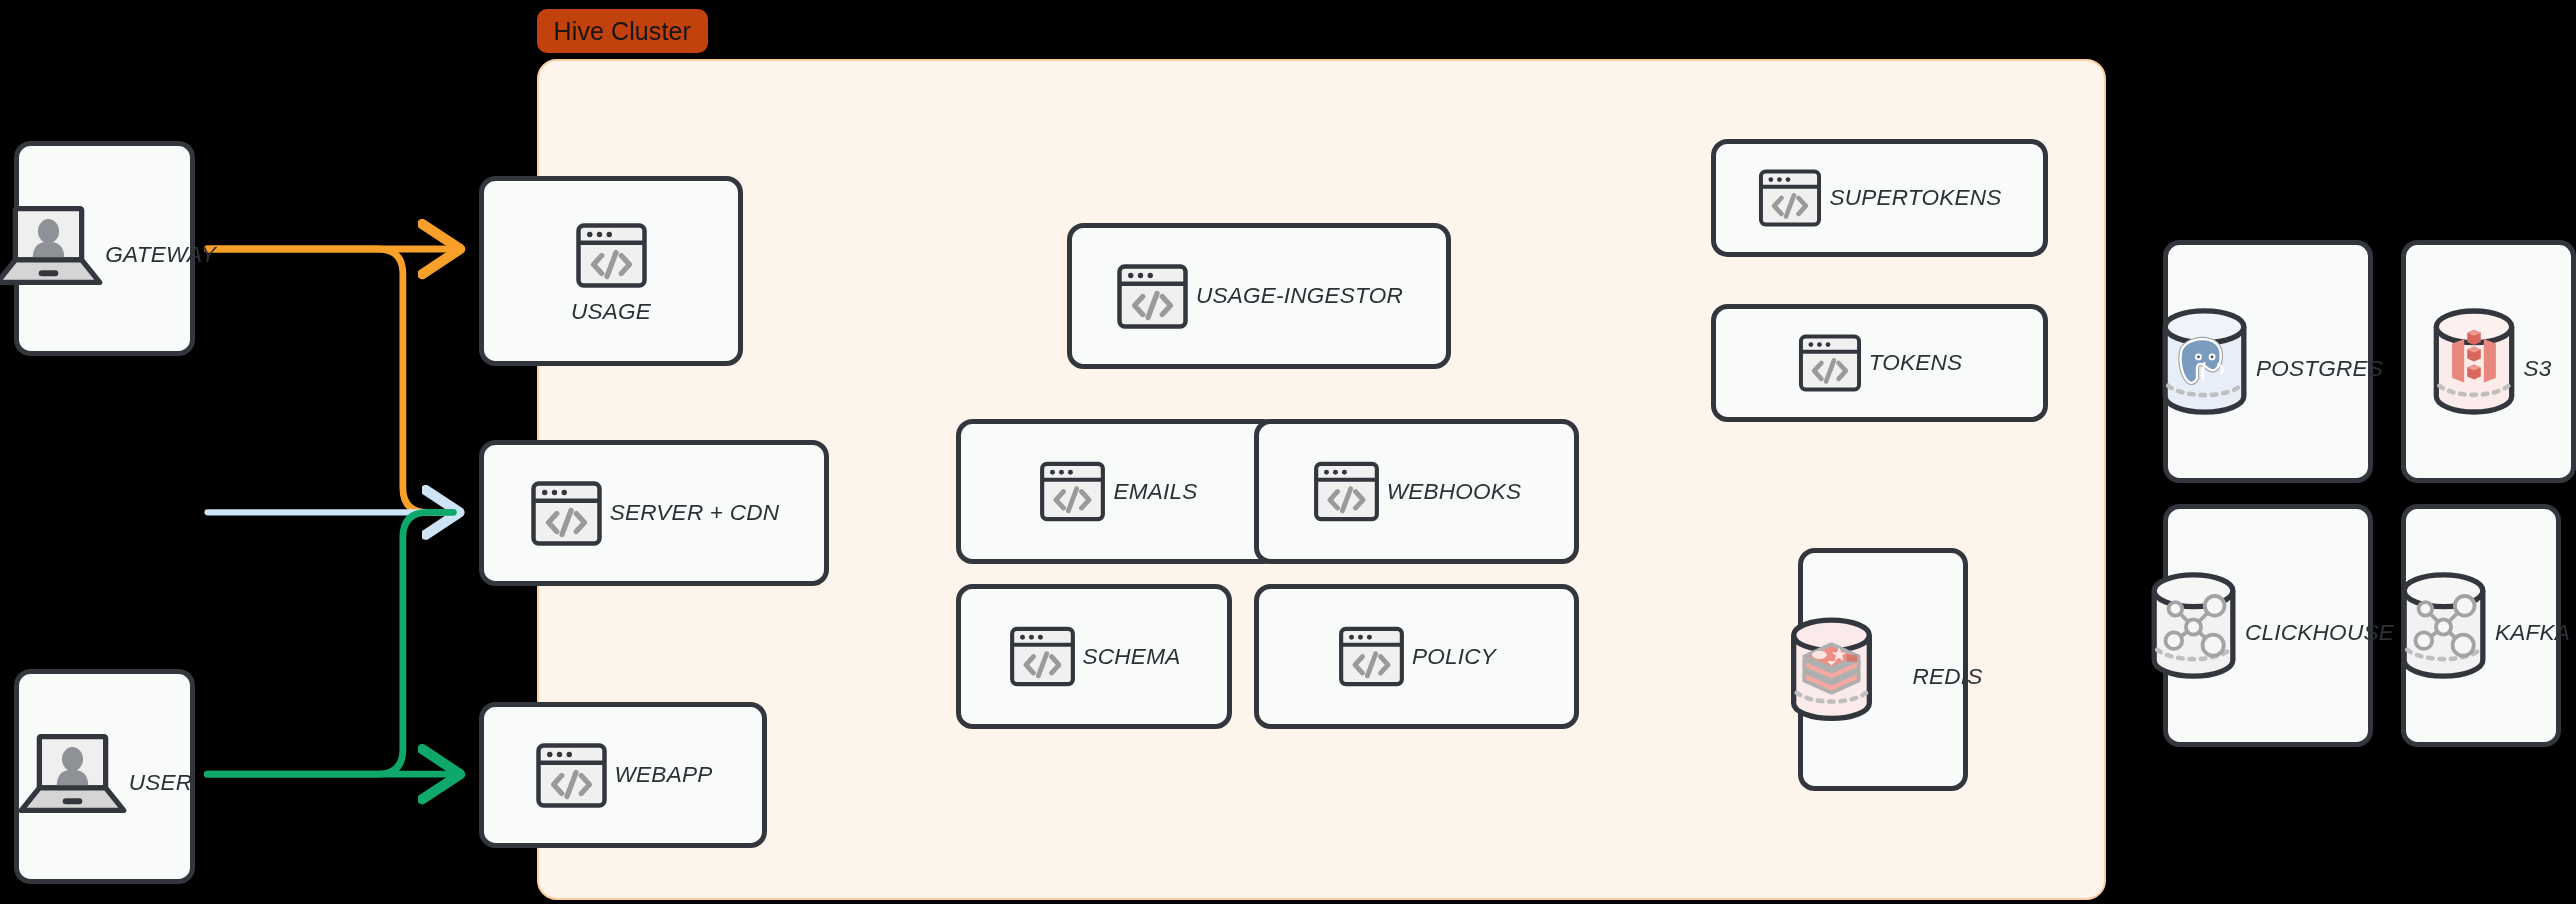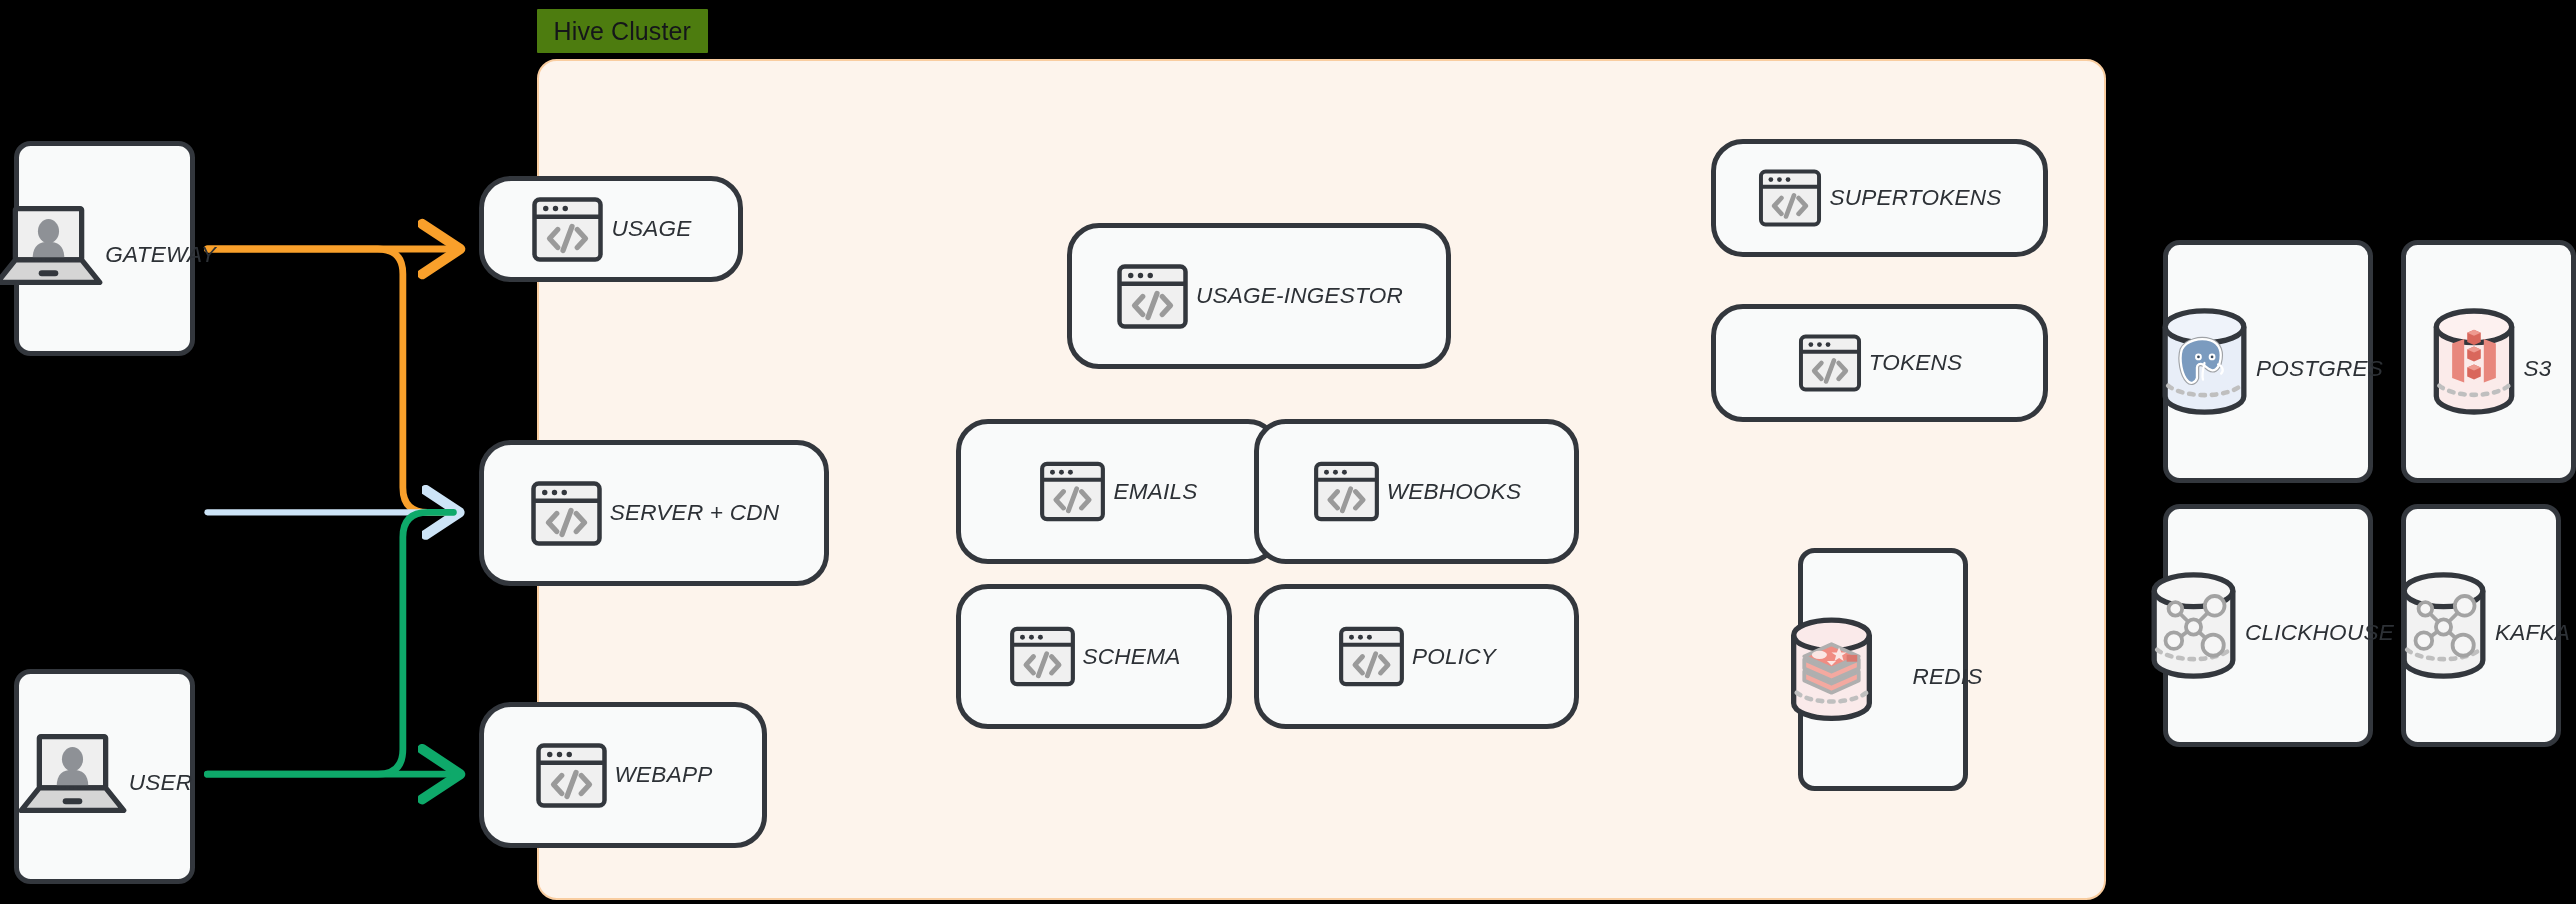--- a/index.html
+++ b/index.html
@@ -37,22 +37,22 @@
   }
 
   .cluster-tag {
     position: absolute;
     left: 537px;
     top: 9px;
     height: 44px;
     padding: 0 16.6px;
     display: flex;
     align-items: center;
-    background: #4d7c0f;
-    border-radius: 1px;
+    background: #c2410c;
+    border-radius: 10px;
     font-size: 25px;
     color: #15161A;
     letter-spacing: 0.1px;
     white-space: nowrap;
   }
 
   
   .node {
     position: absolute;
     background: #F9FAFA;
@@ -68,21 +68,21 @@
   }
 
   .node-label {
     font-style: italic;
     color: #2D3136;
     white-space: nowrap;
     letter-spacing: 0.2px;
   }
 
   
-  .node.service { justify-content: center; gap: 6px; border-radius: 32px; }
+  .node.service { justify-content: center; gap: 6px; }
   .node.service .node-label { font-size: 22.6px; }
 
   
   .node.actor .node-label { font-size: 22.6px; margin-top: 13.6px; }
 
   
   .node.db .node-label { font-size: 22.6px; margin-top: 15px; }
 
   svg { display: block; overflow: visible; }
 
@@ -145,21 +145,21 @@
         <ellipse cx="75" cy="36" rx="14" ry="16" fill="#8E9196"></ellipse>
         <path d="M54,72 C54,56 62,50 75,50 C88,50 96,56 96,72 Z" fill="#8E9196"></path>
         <path d="M31,74 L119,74 L143,104 L7,104 Z" fill="#D5D5D5" stroke="#33373D" stroke-width="7" stroke-linejoin="round"></path>
         <line x1="31" y1="74" x2="119" y2="74" stroke="#33373D" stroke-width="4" stroke-dasharray="5 5"></line>
         <rect x="62" y="88" width="26" height="8" rx="4" fill="#33373D"></rect>
       </svg>
     </span>
     <span class="node-label">USER</span>
   </div>
 
-  <div class="node service" style="left:479px; top:176px; width:264px; height:106px;">
+  <div class="node service" style="left:479px; top:176px; width:264px; height:190px;flex-direction:column;">
     <span>
       <svg width="75" height="75" viewBox="0 0 100 100">
         <rect x="6" y="10" width="88" height="80" rx="7" fill="#F0F0F0" stroke="#33373D" stroke-width="6"></rect>
         <line x1="6" y1="33" x2="94" y2="33" stroke="#33373D" stroke-width="6"></line>
         <circle cx="21" cy="22" r="3.6" fill="#33373D"></circle>
           <circle cx="34" cy="22" r="3.6" fill="#33373D"></circle>
           <circle cx="47" cy="22" r="3.6" fill="#33373D"></circle>
         <path d="M37,50 L26,62 L37,74 M63,50 L74,62 L63,74 M56,46 L44,78" fill="none" stroke="#9A9A9A" stroke-width="7" stroke-linecap="round" stroke-linejoin="round"></path>
       </svg>
     </span>

